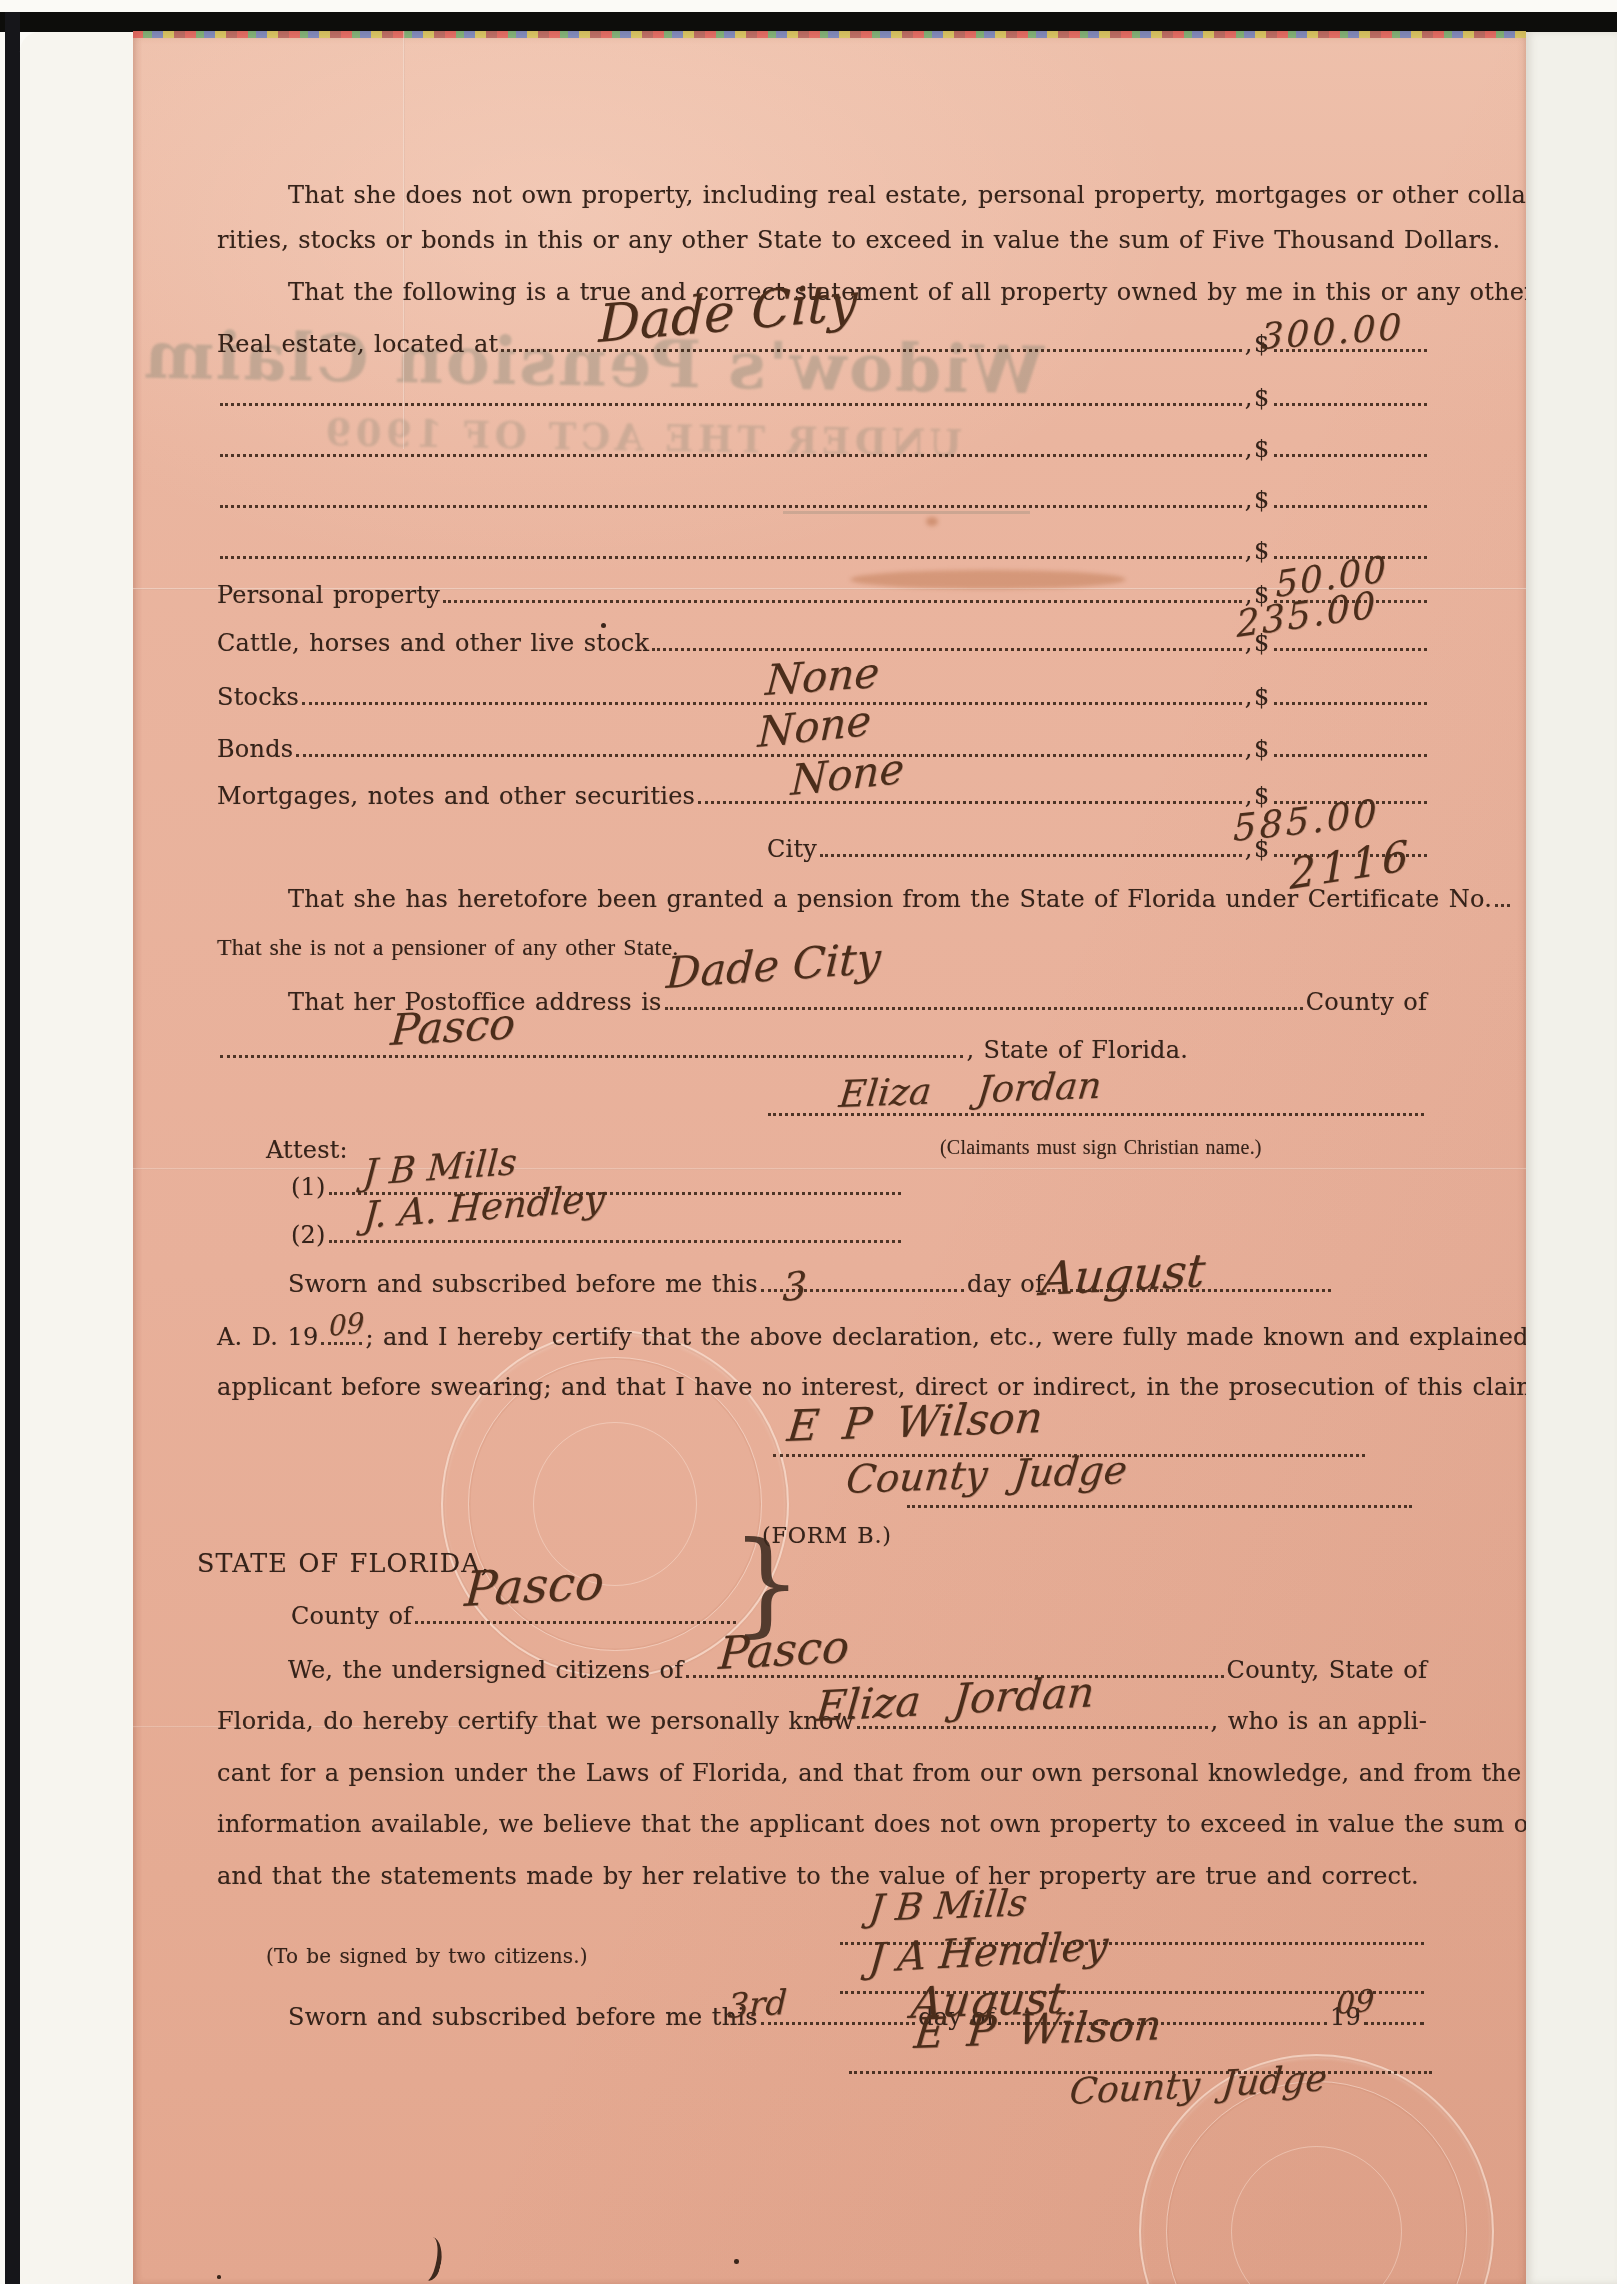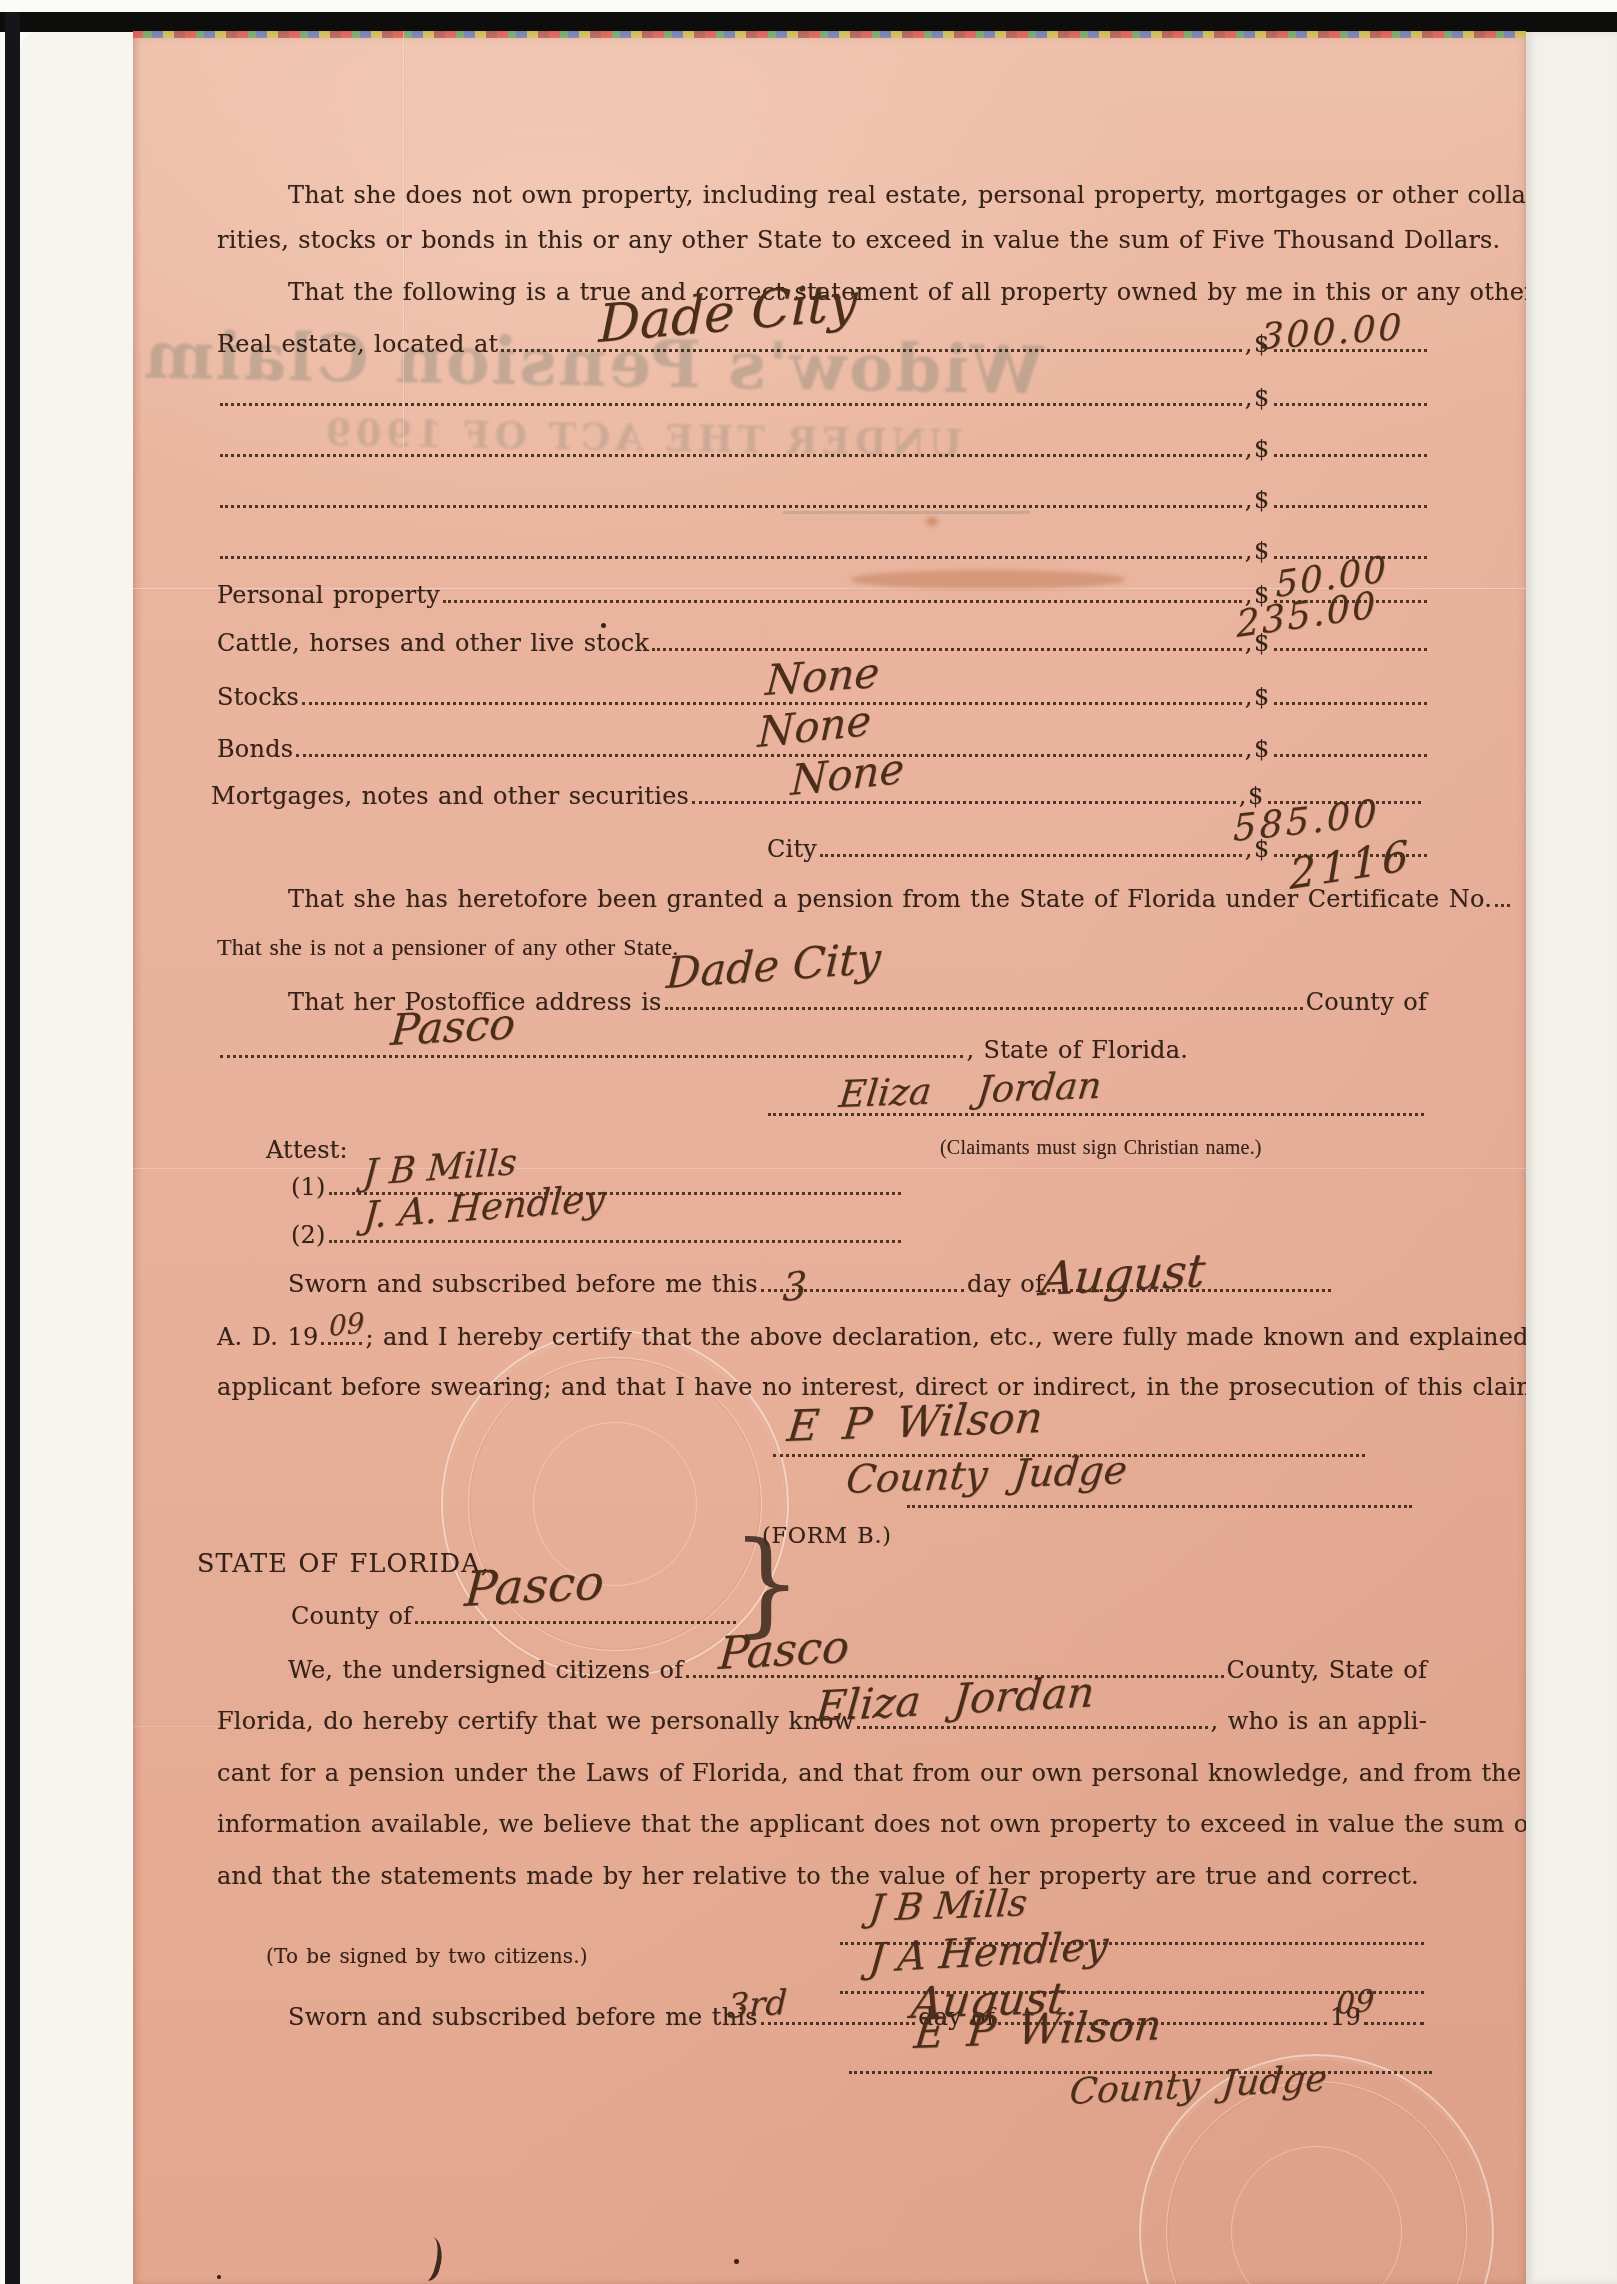--- a/index.html
+++ b/index.html
@@ -166,21 +166,21 @@
     </div>
 
     <div class="row" style="left:84px; top:696px; width:1210px;align-items:flex-end;">
       <span class="lbl">Bonds</span>
       <span class="dl"></span>
       <span class="lbl">,</span>
       <span class="dollar">$</span>
       <span class="mdl"></span>
     </div>
 
-    <div class="row" style="left:78px; top:743px; width:1210px;">
+    <div class="row" style="left:84px; top:743px; width:1210px;">
       <span class="lbl">Mortgages, notes and other securities</span>
       <span class="dl"></span>
       <span class="lbl">,</span>
       <span class="dollar">$</span>
       <span class="mdl"></span>
     </div>
 
     <div class="row" style="left:634px; top:796px; width:660px;">
       <span class="lbl">City</span>
       <span class="dl"></span>

